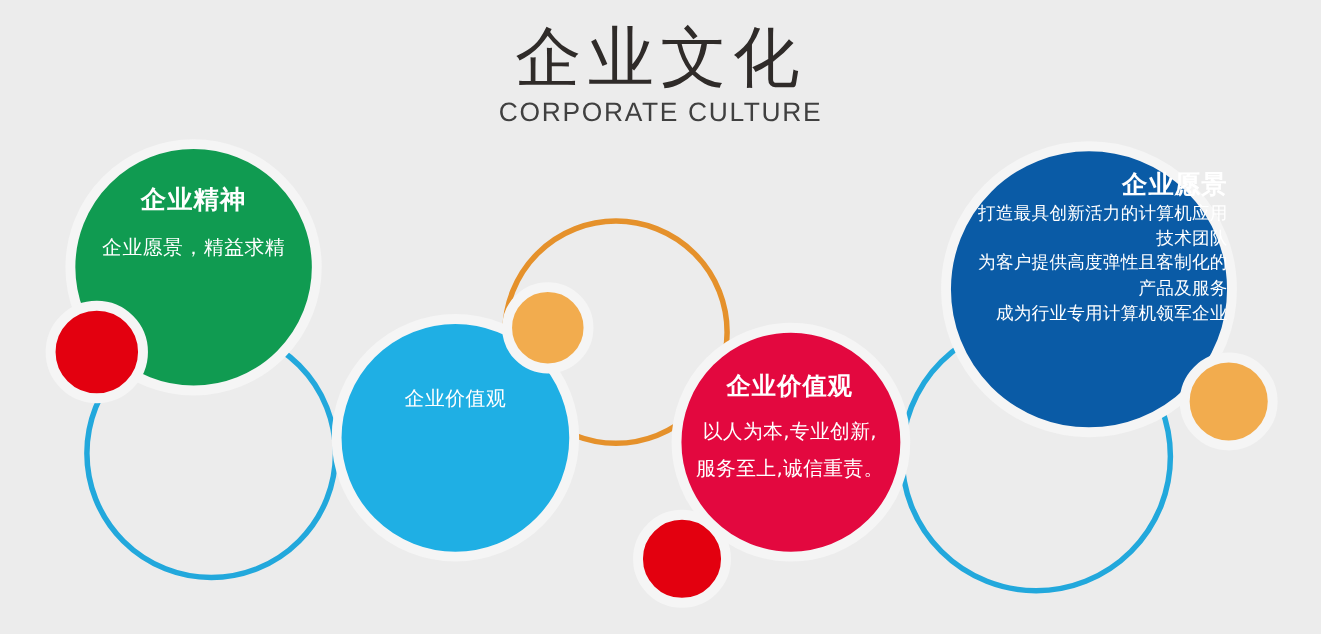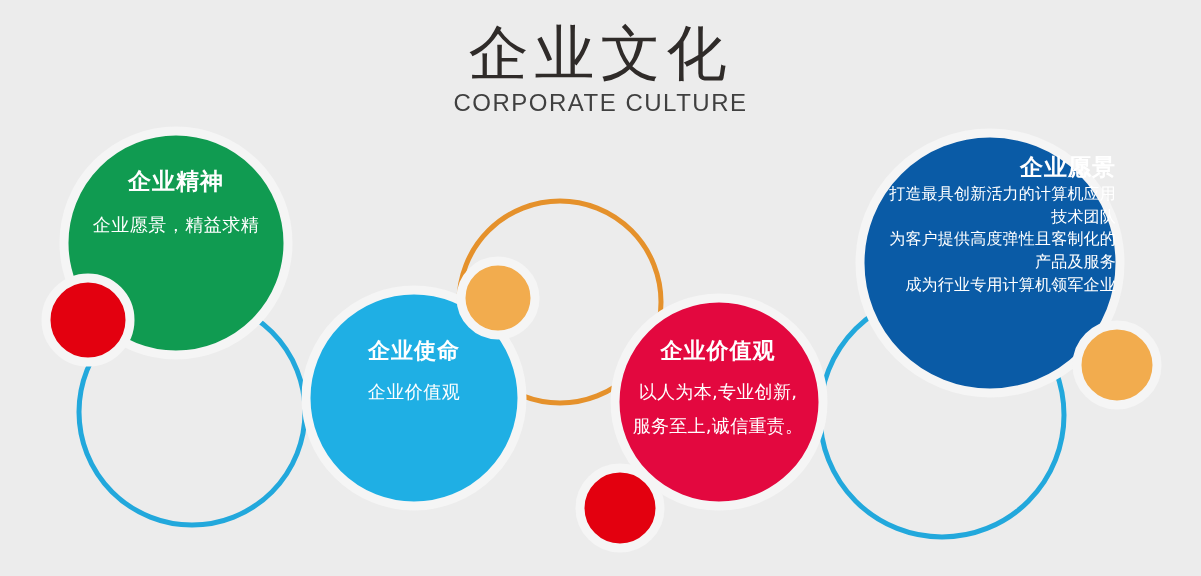--- a/index.html
+++ b/index.html
@@ -115,21 +115,20 @@
     <div class="title-cn">企业文化</div>
     <div class="title-en">CORPORATE CULTURE</div>
   </div>
 
   <div class="bubble-text" id="t-spirit">
     <div class="bubble-title">企业精神</div>
     <div class="bubble-line">企业愿景，精益求精</div>
   </div>
 
   <div class="bubble-text" id="t-mission">
-    <div class="bubble-title">企业使命</div>
     <div class="bubble-line">企业价值观</div>
   </div>
 
   <div class="bubble-text" id="t-values">
     <div class="bubble-title">企业价值观</div>
     <div class="bubble-line">以人为本,专业创新,</div>
     <div class="bubble-line">服务至上,诚信重责。</div>
   </div>
 
   <div class="bubble-text" id="t-vision">

